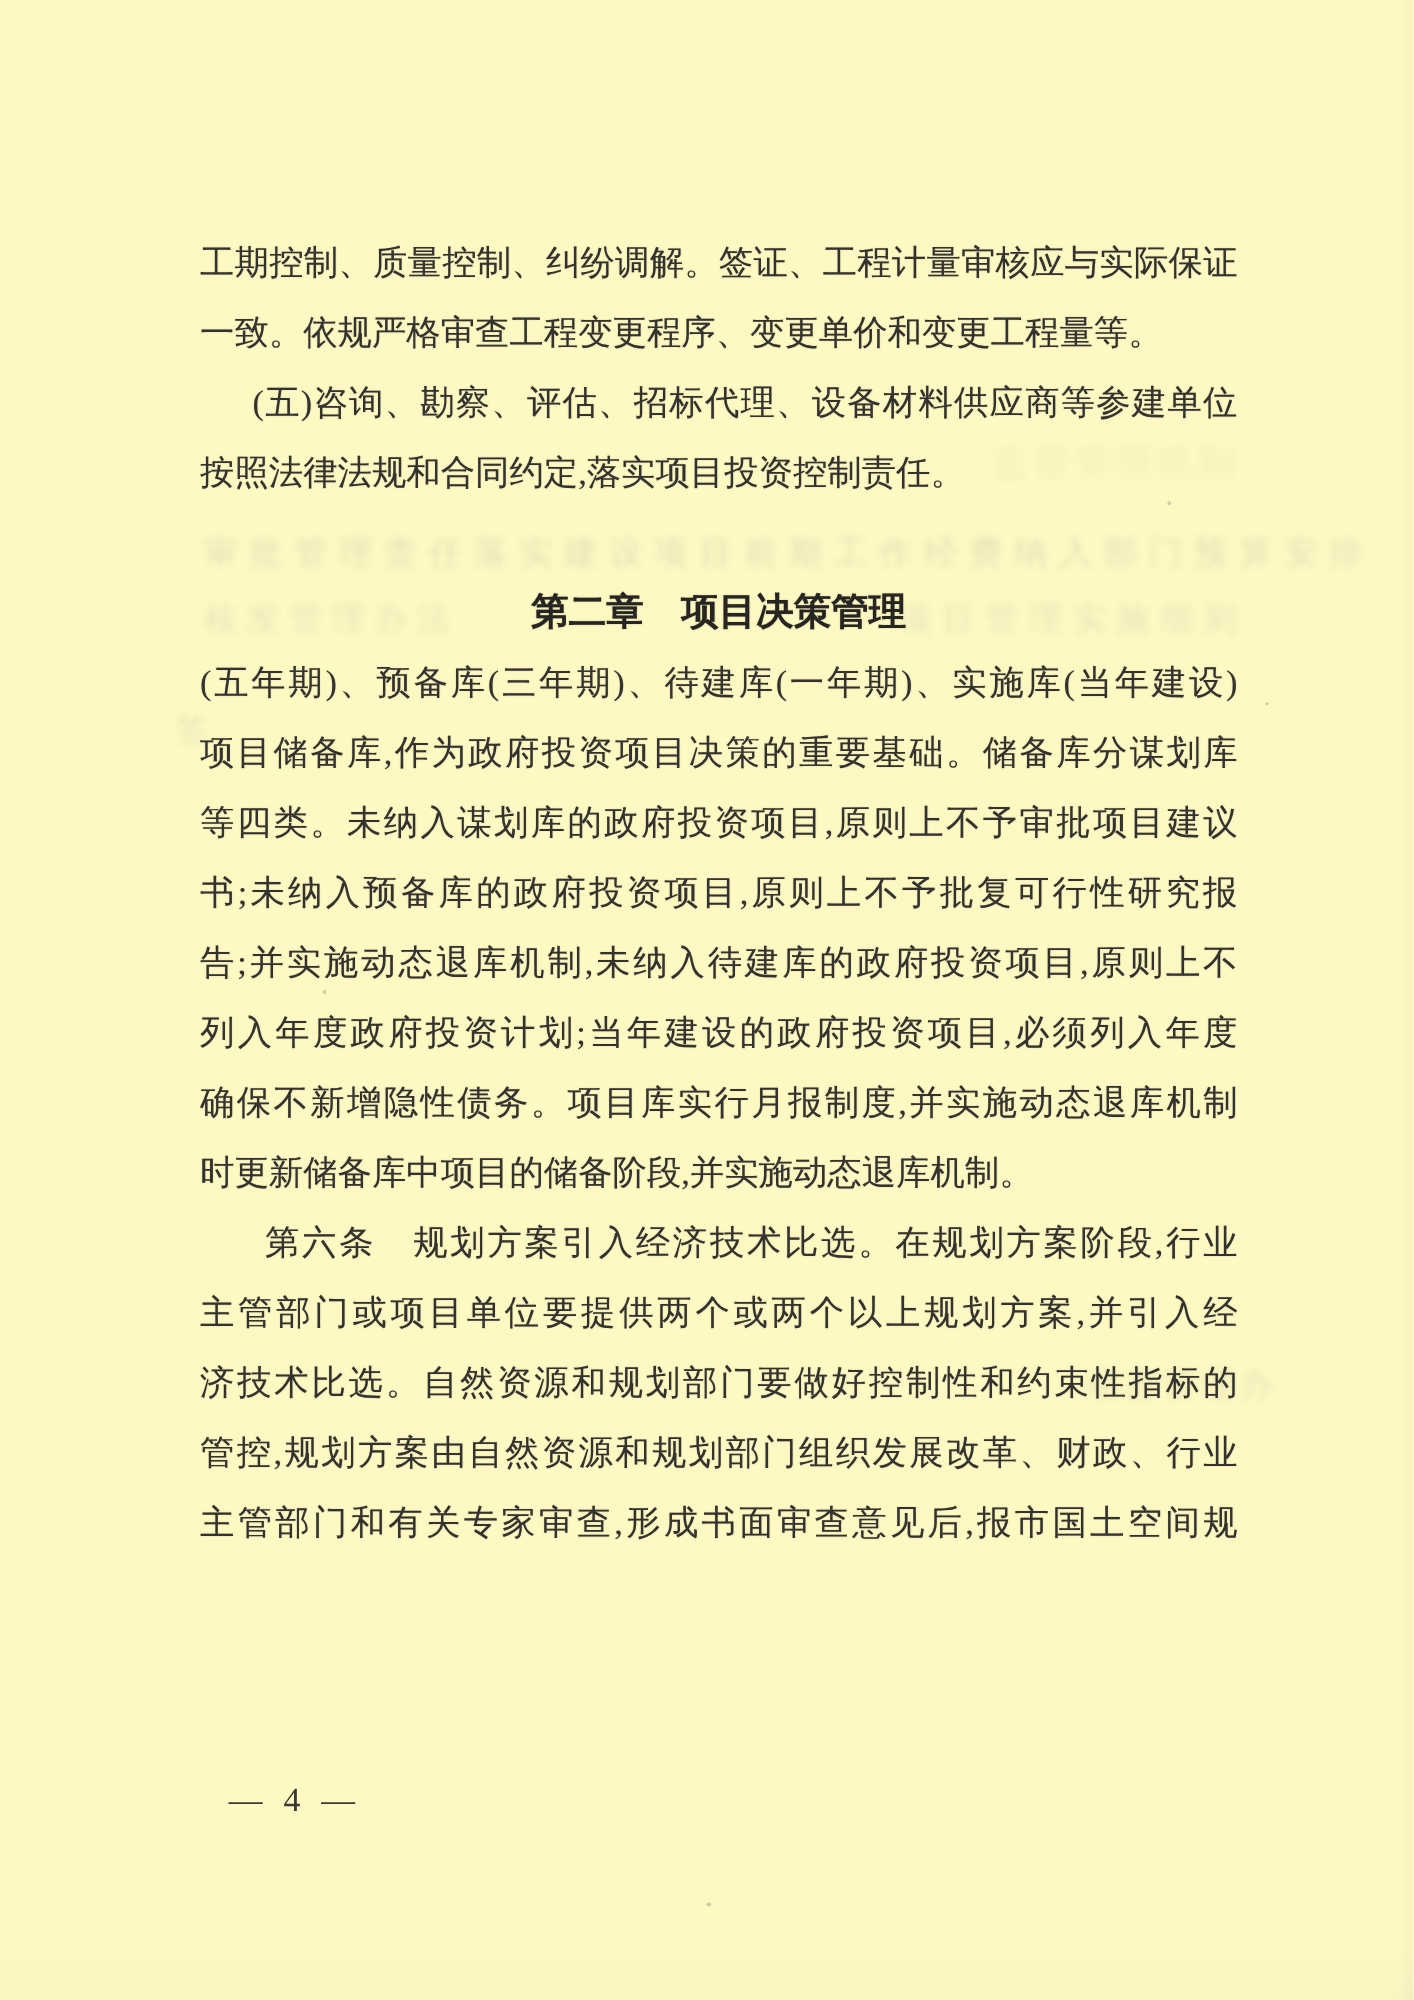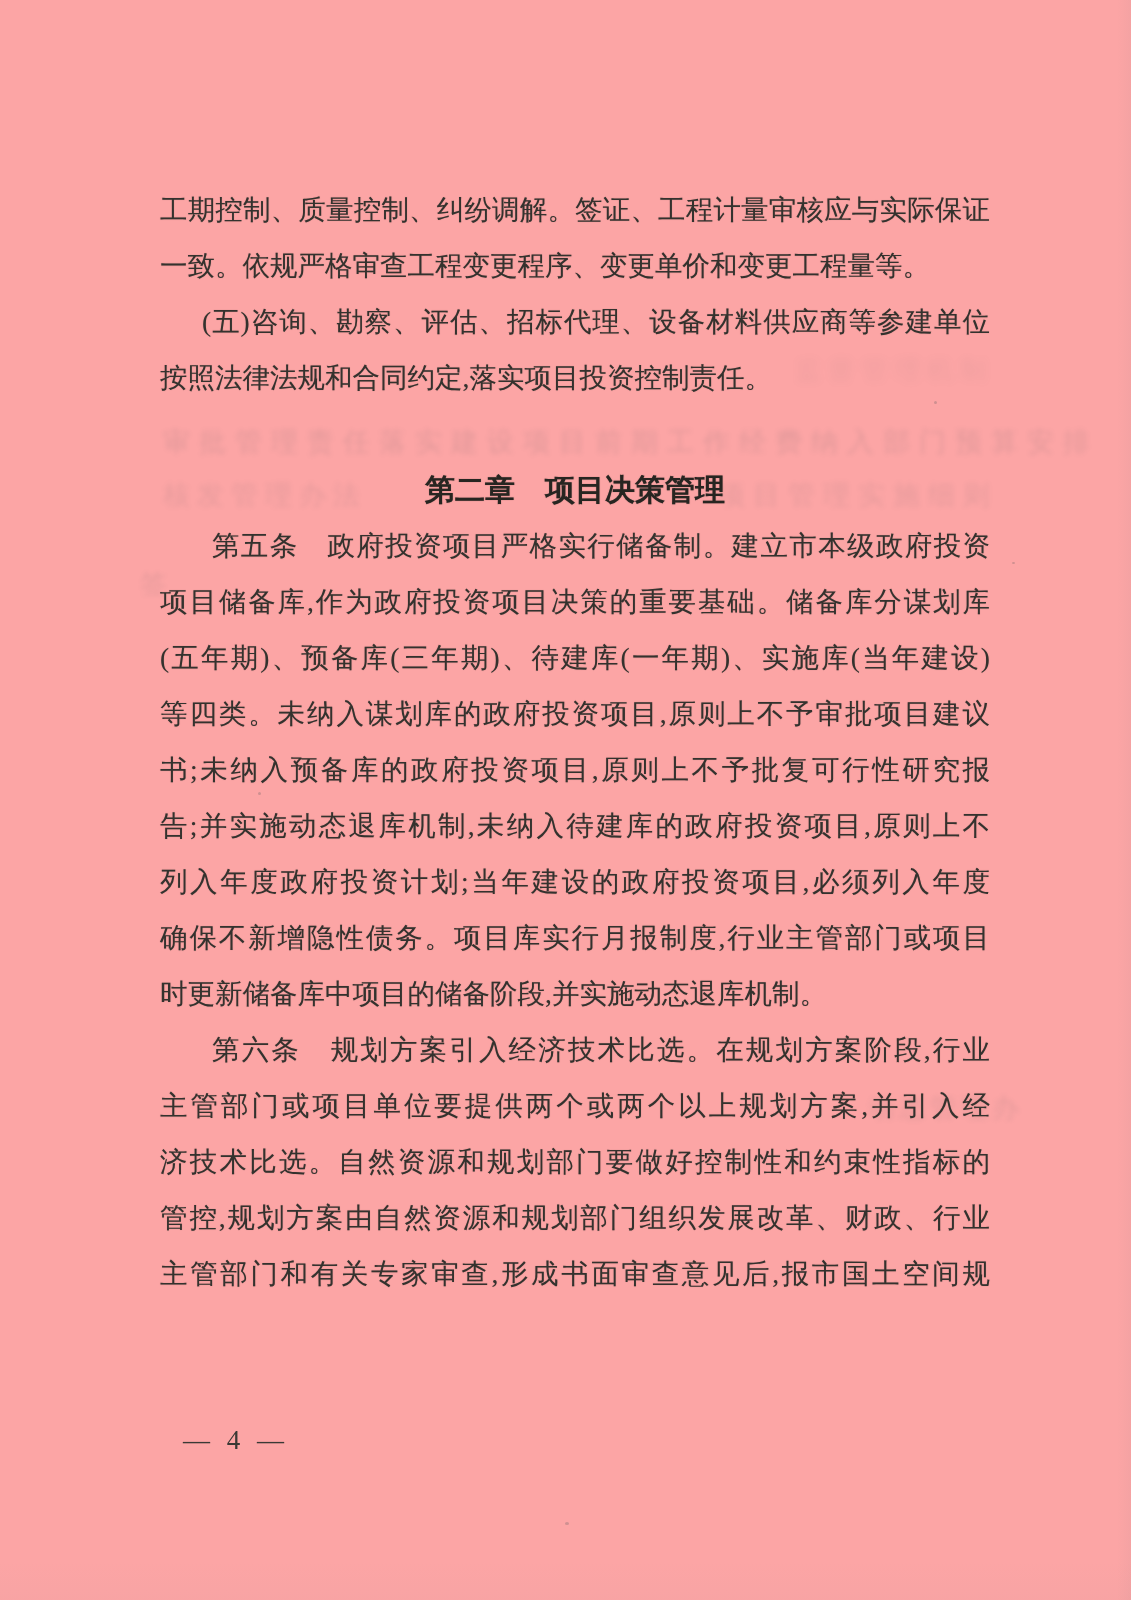--- a/index.html
+++ b/index.html
@@ -1,20 +1,20 @@
 <!DOCTYPE html>
 <html><head>
 <meta charset="utf-8">
 <style>
   html, body { margin: 0; padding: 0; background: #ffffff; }
   .page {
     position: relative;
     width: 1131px;
     height: 1600px;
-    background: #fca5a5;
+    background: #fef9c3;
     overflow: hidden;
     font-family: "Liberation Serif", "DejaVu Serif", serif;
   }
   
   .page::before {
     content: "";
     position: absolute; inset: 0;
     background:
       linear-gradient(to left, rgba(120,120,125,0.06), rgba(0,0,0,0) 14px),
       linear-gradient(to top, rgba(120,120,125,0.03), rgba(0,0,0,0) 40px);
@@ -94,28 +94,27 @@
   <div class="ghost g-line17-right">动态管理办</div>
   <div class="ghost g-left-mark">签</div>
 
   <div class="textblock" id="textblock">
       <div class="line justify">工期控制、质量控制、纠纷调解。签证、工程计量审核应与实际保证</div>
       <div class="line plain">一致。依规严格审查工程变更程序、变更单价和变更工程量等。</div>
       <div class="line justify" style="text-indent: 42px;">(五)咨询、勘察、评估、招标代理、设备材料供应商等参建单位</div>
       <div class="line plain">按照法律法规和合同约定,落实项目投资控制责任。</div>
       <div class="line spacer"></div>
       <div class="line heading">第二章　项目决策管理</div>
-      <div class="line justify" style="text-indent: 52px;">第五条　政府投资项目严格实行储备制。建立市本级政府投资</div>
+      <div class="line justify">(五年期)、预备库(三年期)、待建库(一年期)、实施库(当年建设)</div>
       <div class="line justify">项目储备库,作为政府投资项目决策的重要基础。储备库分谋划库</div>
-      <div class="line justify">(五年期)、预备库(三年期)、待建库(一年期)、实施库(当年建设)</div>
       <div class="line justify">等四类。未纳入谋划库的政府投资项目,原则上不予审批项目建议</div>
       <div class="line justify">书;未纳入预备库的政府投资项目,原则上不予批复可行性研究报</div>
       <div class="line justify">告;并实施动态退库机制,未纳入待建库的政府投资项目,原则上不</div>
       <div class="line justify">列入年度政府投资计划;当年建设的政府投资项目,必须列入年度</div>
-      <div class="line justify">确保不新增隐性债务。项目库实行月报制度,行业主管部门或项目</div>
+      <div class="line justify">确保不新增隐性债务。项目库实行月报制度,并实施动态退库机制</div>
       <div class="line plain">时更新储备库中项目的储备阶段,并实施动态退库机制。</div>
       <div class="line justify" style="text-indent: 52px;">第六条　规划方案引入经济技术比选。在规划方案阶段,行业</div>
       <div class="line justify">主管部门或项目单位要提供两个或两个以上规划方案,并引入经</div>
       <div class="line justify">济技术比选。自然资源和规划部门要做好控制性和约束性指标的</div>
       <div class="line justify">管控,规划方案由自然资源和规划部门组织发展改革、财政、行业</div>
       <div class="line justify">主管部门和有关专家审查,形成书面审查意见后,报市国土空间规</div>
     </div>
 
   <div class="pagenum">— 4 —</div>
 

